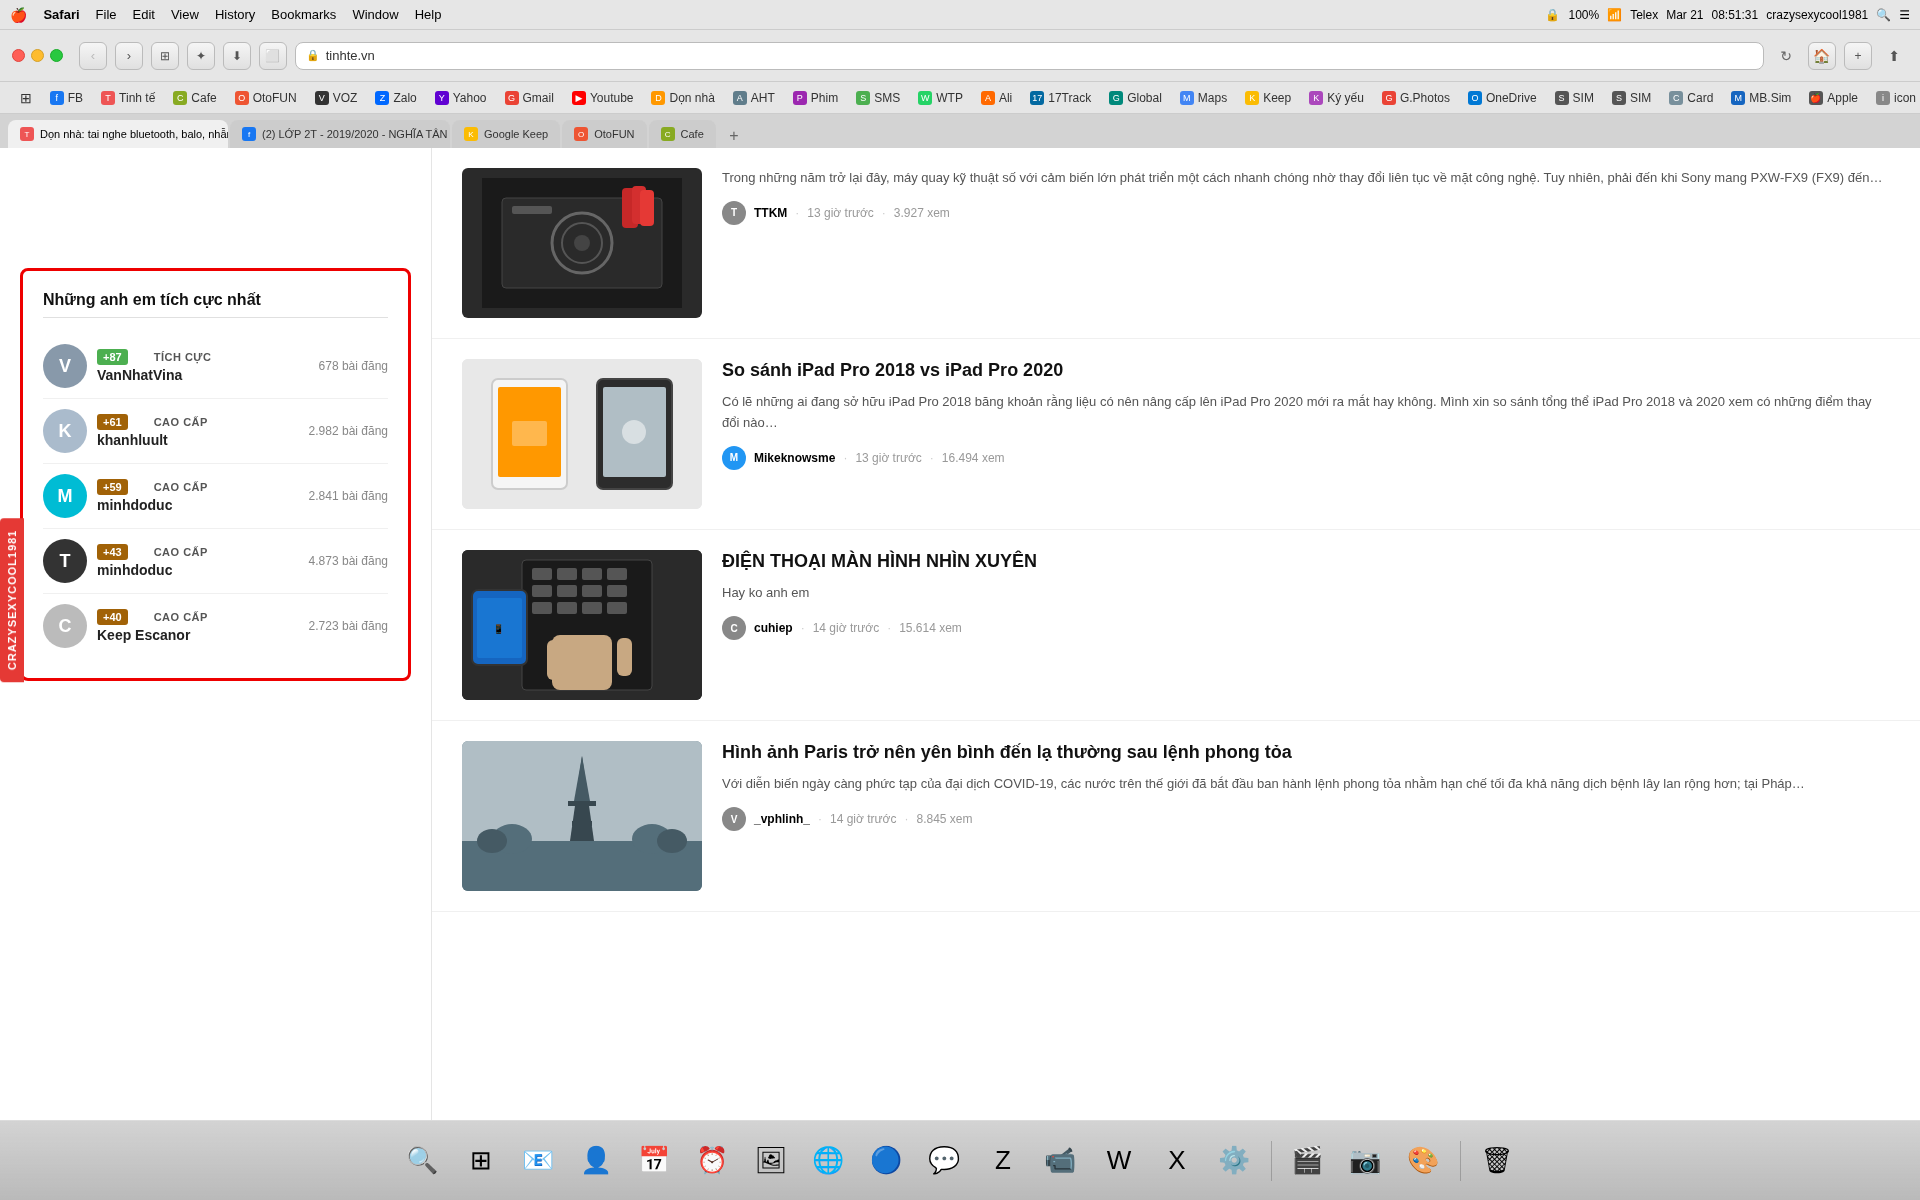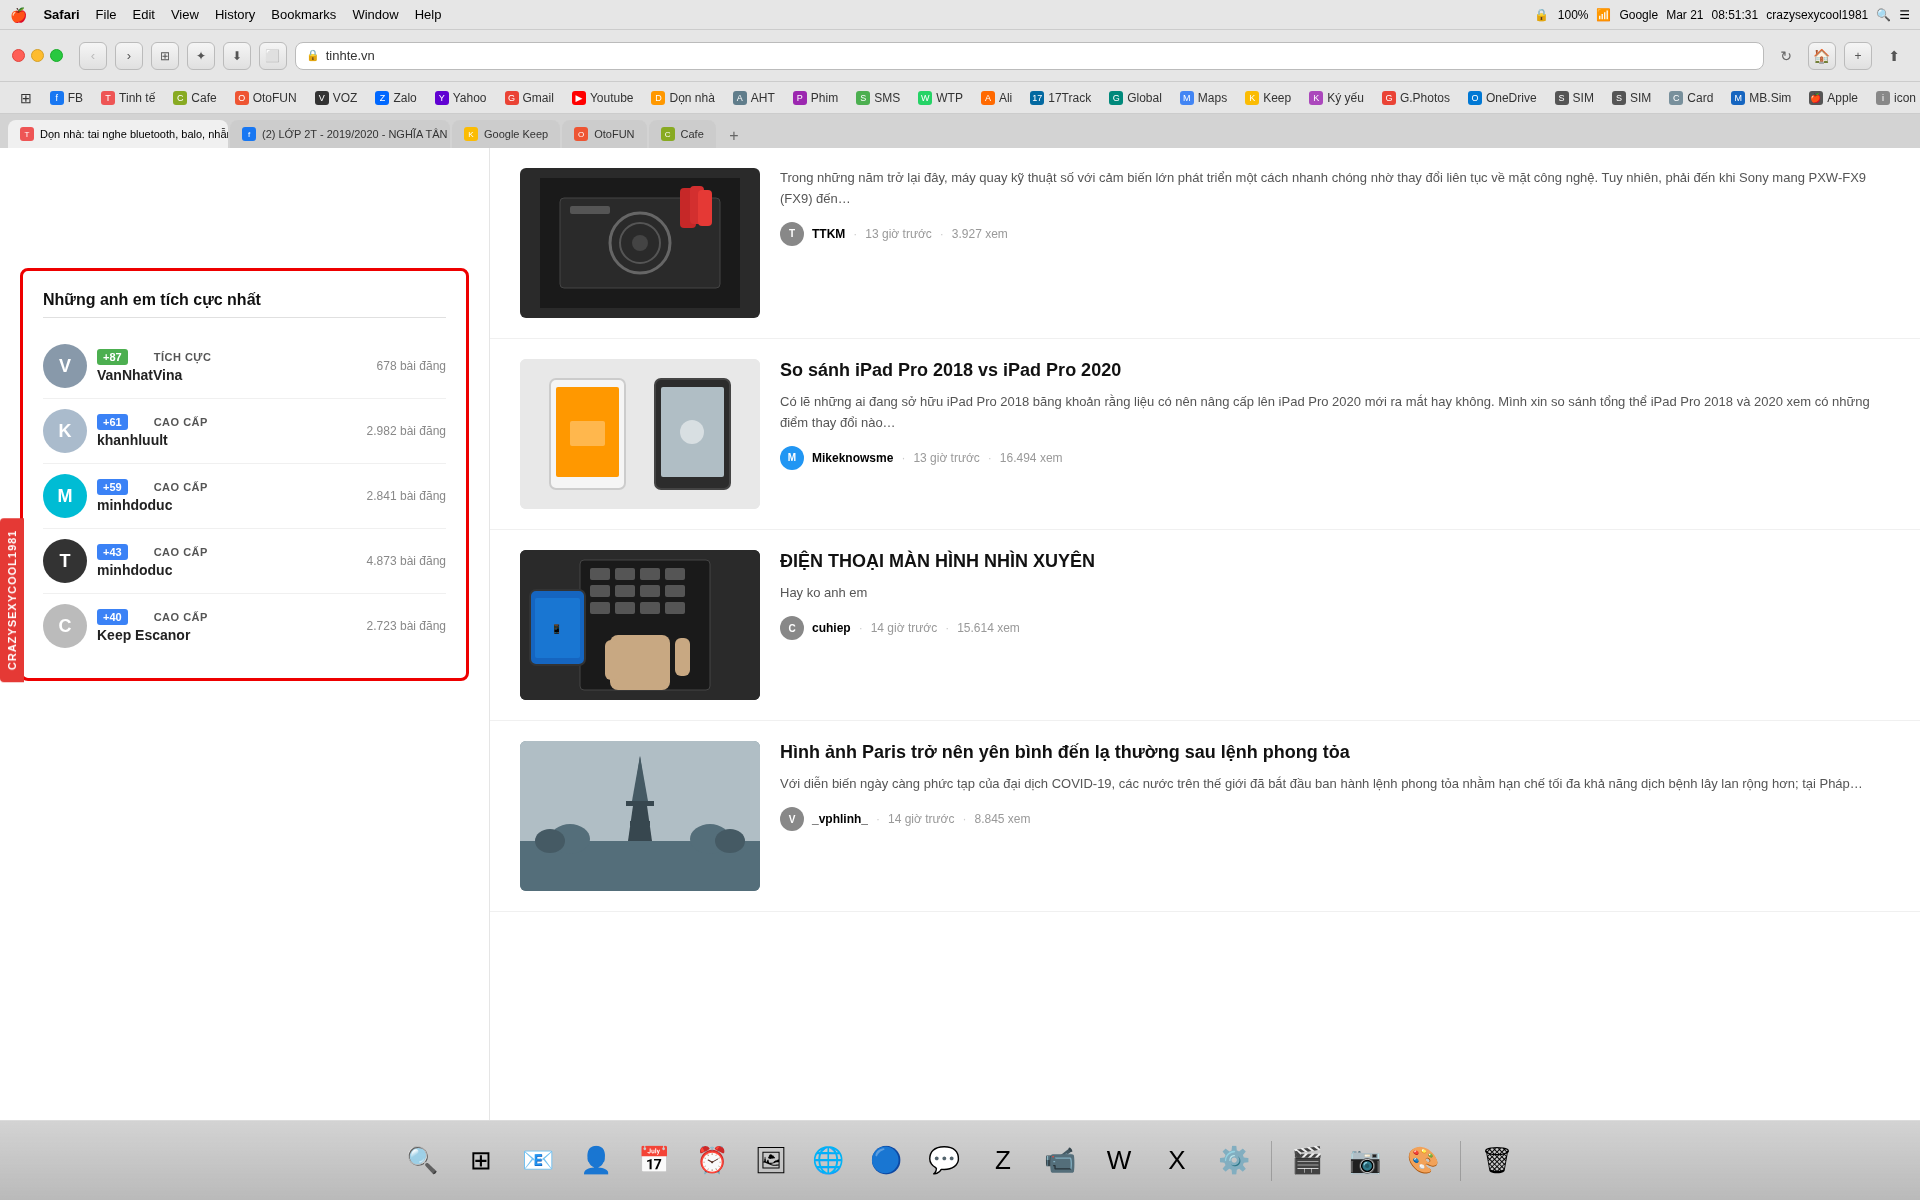--- a/index.html
+++ b/index.html
@@ -265,21 +265,21 @@
     
     .main-content {
       display: flex;
       height: calc(1200px - 30px - 52px - 32px - 34px - 80px);
       background: #fff;
       position: relative;
     }
 
     
     .left-panel {
-      width: 490px;
+      width: 432px;
       background: #fff;
       border-right: 1px solid #e5e5e5;
       overflow-y: auto;
       position: relative;
     }
 
     
     .red-widget {
       margin: 120px 20px 20px 20px;
       border: 3px solid #e00;
@@ -333,21 +333,21 @@
       margin-bottom: 2px;
     }
     .badge {
       padding: 2px 6px;
       border-radius: 3px;
       font-size: 11px;
       font-weight: 700;
       color: white;
     }
     .badge-tich-cuc { background: #4caf50; }
-    .badge-cao-cap { background: #3b82f6; }
+    .badge-cao-cap { background: #a16207; }
     .badge-label {
       font-size: 11px;
       font-weight: 600;
       color: #555;
       letter-spacing: 0.5px;
       margin-left: 20px;
     }
     .user-name {
       font-size: 14px;
       font-weight: 600;
@@ -513,21 +513,21 @@
     <span class="menu-item">View</span>
     <span class="menu-item">History</span>
     <span class="menu-item">Bookmarks</span>
     <span class="menu-item">Window</span>
     <span class="menu-item">Help</span>
   </div>
   <div class="menu-bar-right status-icons">
     <span>🔒</span>
     <span>100%</span>
     <span>📶</span>
-    <span>Google</span>
+    <span>Telex</span>
     <span>Mar 21</span>
     <span>08:51:31</span>
     <span>crazysexycool1981</span>
     <span>🔍</span>
     <span>☰</span>
   </div>
 </div>
 
 <div class="toolbar">
   <div class="traffic-lights">

